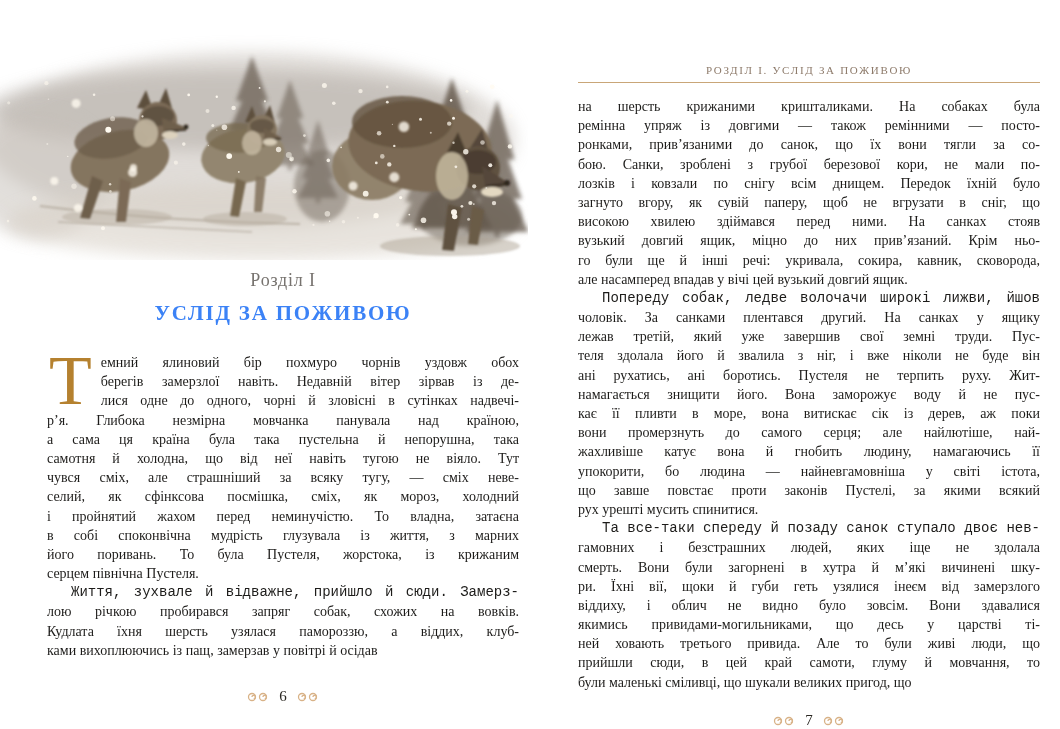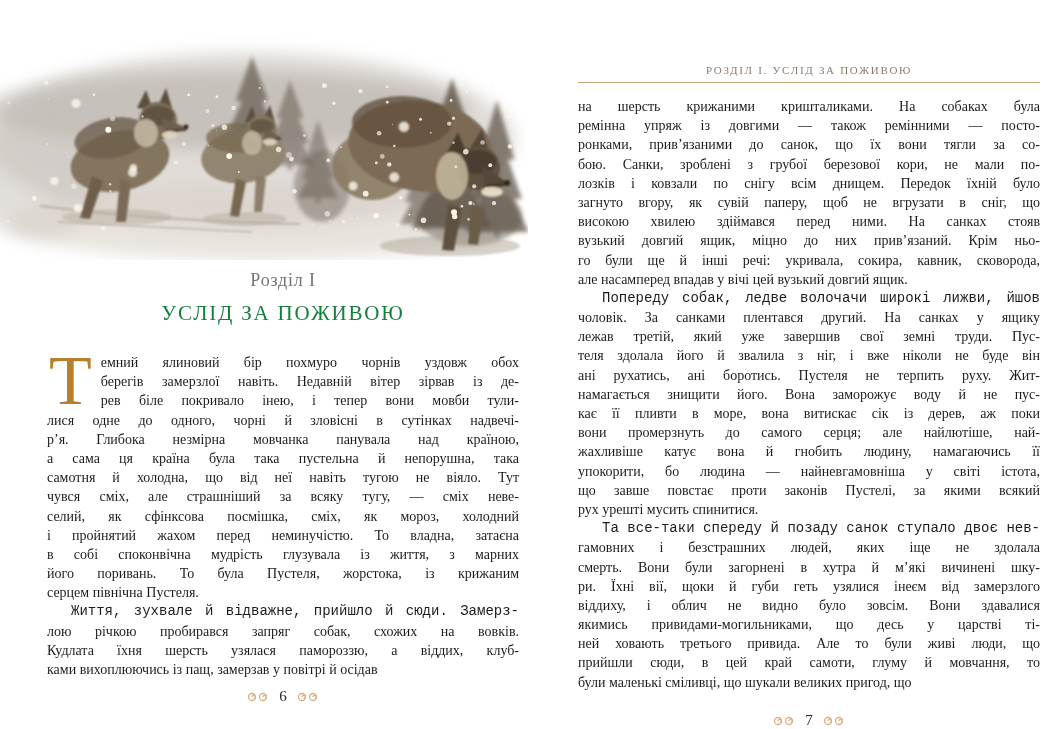--- a/index.html
+++ b/index.html
@@ -7,21 +7,21 @@
   .spread{position:relative;width:1060px;height:729px;background:#ffffff;}
   .page{position:absolute;top:0;height:729px;width:530px;}
   .page-left{left:0;}
   .page-right{left:530px;margin-top:24px;}
 
   .illustration-box{position:absolute;top:28px;left:0;width:528px;height:232px;}
 
   .chapter-label{position:absolute;top:270px;left:47px;width:472px;text-align:center;
     font-size:18px;letter-spacing:.8px;color:#77736f;}
   .chapter-title{position:absolute;top:301px;left:47px;width:472px;text-align:center;
-    font-size:21px;font-weight:normal;letter-spacing:1.8px;color:#15803d;}
+    font-size:21px;font-weight:bold;letter-spacing:1.8px;color:#3b82f6;}
 
   .body-col{position:absolute;}
   .body-left{top:353px;left:47px;width:472px;}
   .body-right{top:73px;left:48px;width:462px;}
 
   .para{margin:0;}
   .line{font-size:14px;line-height:19.2px;height:19.2px;overflow:hidden;
     text-align:justify;text-align-last:justify;}
   .line.last{text-align-last:left;}
   .line.indent{text-indent:24px;font-family:Liberation Mono, monospace;}
@@ -261,21 +261,20 @@
     </div>
 
     <div class="chapter-label">Розділ I</div>
     <div class="chapter-title">УСЛІД ЗА ПОЖИВОЮ</div>
 
     <div class="body-col body-left">
       <span class="dropcap">Т</span>
     <div class="para">
           <div class="line">емний ялиновий бір похмуро чорнів уздовж обох</div>
           <div class="line">берегів замерзлої навіть. Недавній вітер зірвав із де-</div>
-          <div class="line">рев біле покривало інею, і тепер вони мовби тули-</div>
           <div class="line">лися одне до одного, чорні й зловісні в сутінках надвечі-</div>
           <div class="line">р’я. Глибока незмірна мовчанка панувала над країною,</div>
           <div class="line">а сама ця країна була така пустельна й непорушна, така</div>
           <div class="line">самотня й холодна, що від неї навіть тугою не віяло. Тут</div>
           <div class="line">чувся сміх, але страшніший за всяку тугу, — сміх неве-</div>
           <div class="line">селий, як сфінксова посмішка, сміх, як мороз, холодний</div>
           <div class="line">і пройнятий жахом перед неминучістю. То владна, затаєна</div>
           <div class="line">в собі споконвічна мудрість глузувала із життя, з марних</div>
           <div class="line">його поривань. То була Пустеля, жорстока, із крижаним</div>
           <div class="line last">серцем північна Пустеля.</div>

